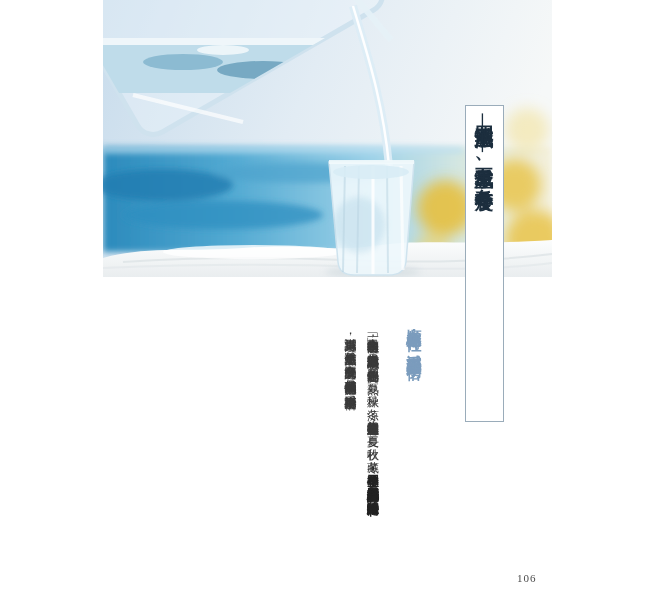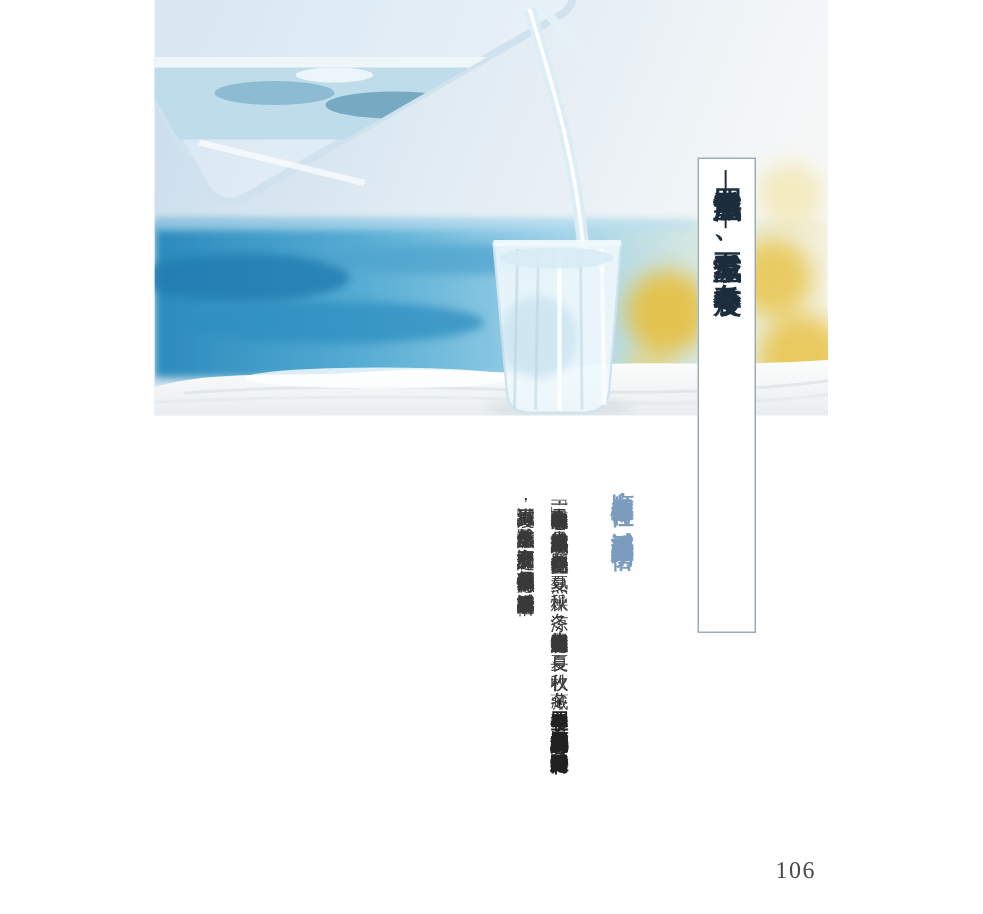--- a/index.html
+++ b/index.html
@@ -31,21 +31,21 @@
   .body-text {
     position:absolute; left:204px; top:317px; width:180px; height:270px;
     writing-mode:vertical-rl; text-orientation:mixed;
     font-size:12px; line-height:22.5px; letter-spacing:0.2px;
     color:#3a3a3a;
   }
   .body-text p { margin:0; text-indent:1em; }
   .body-text strong { font-weight:bold; color:#222222; }
   .page-number {
     position:absolute; left:517px; top:572px;
-    font-size:16px; color:#4a4a4a; letter-spacing:1px;
+    font-size:11px; color:#4a4a4a; letter-spacing:1px;
   }
 </style>
 </head>
 <body>
 
 <div class="page">
 
   <div class="photo" title="glass-pitcher-pouring-water-into-glass-by-the-sea">
     <svg width="449" height="277" viewBox="0 0 449 277">
       <defs>

